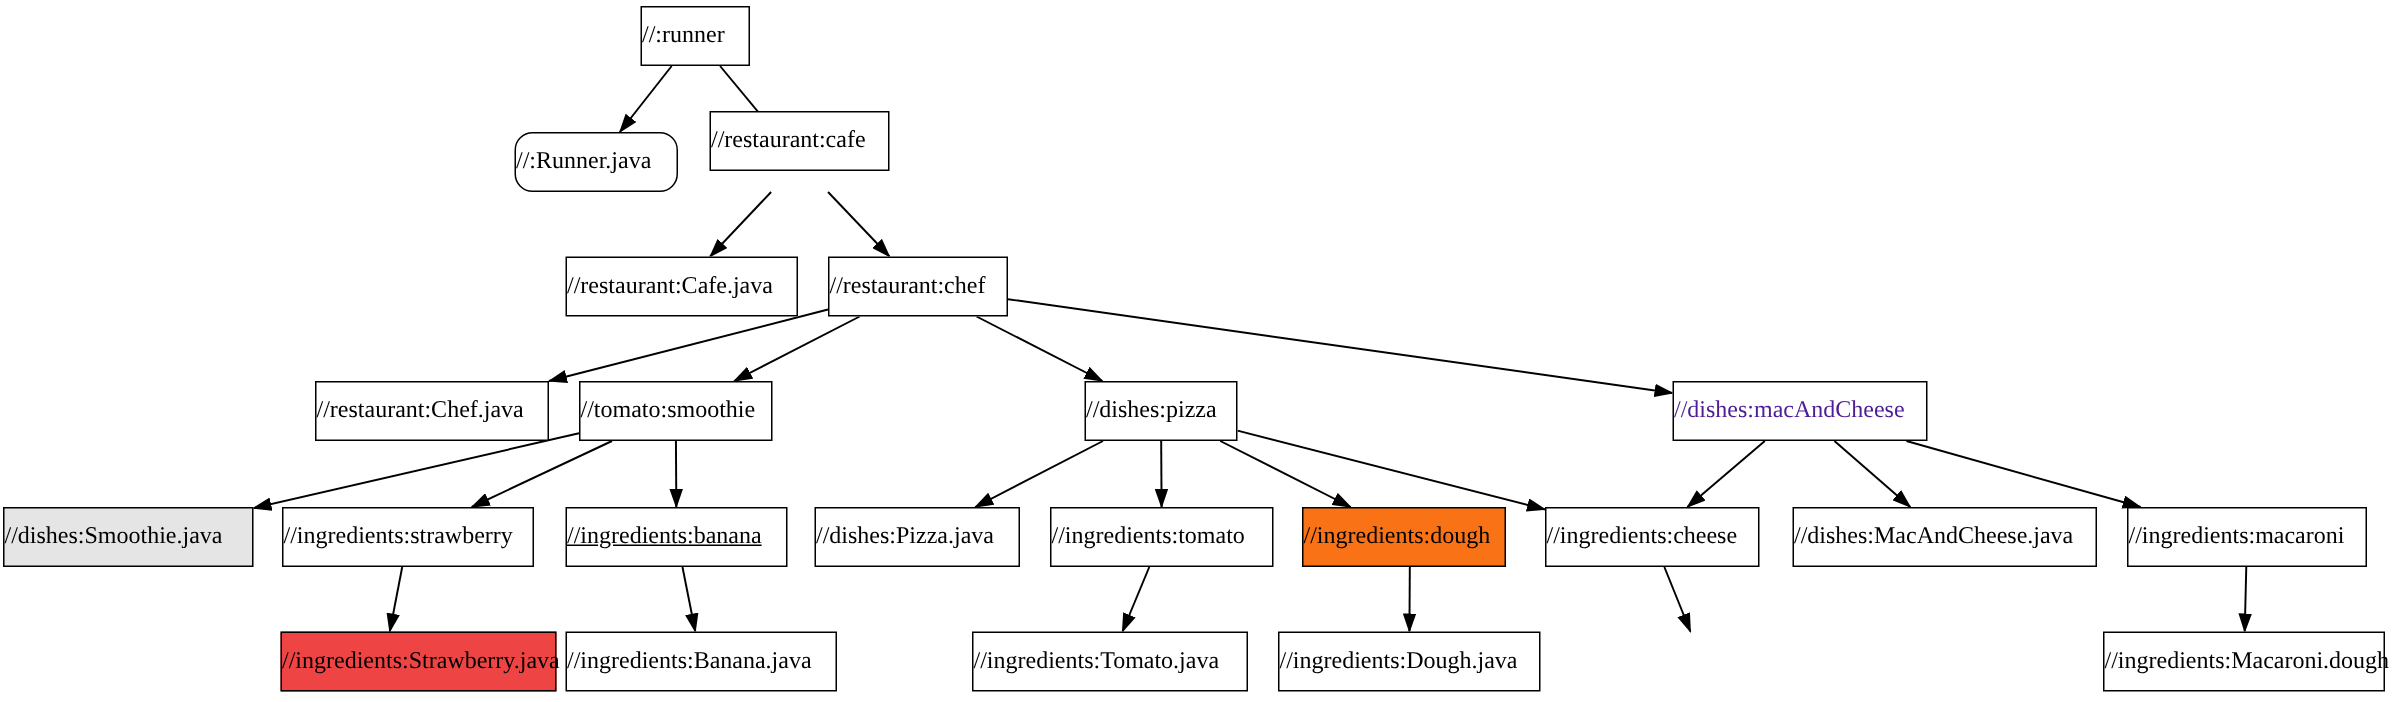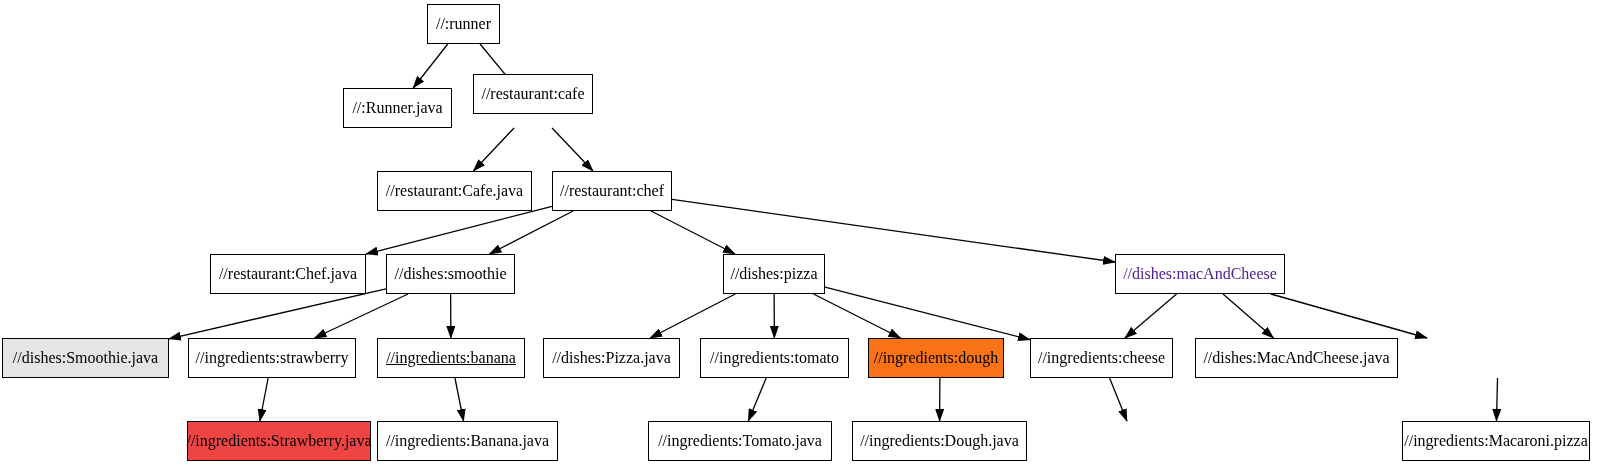--- a/index.html
+++ b/index.html
@@ -20,21 +20,21 @@
     left: 0;
     top: 0;
     width: 1600px;
     height: 468px;
   }
   .node {
     position: absolute;
     box-sizing: border-box;
     display: flex;
     align-items: center;
-    justify-content: center;
+    justify-content: flex-start;
     border-style: solid;
     border-width: 1.5px;
     font-size: 16px;
     line-height: 1;
     white-space: nowrap;
     overflow: visible;
   }
 </style>
 </head>
 <body>
@@ -70,37 +70,37 @@
         <line x1="1176.547619047619" y1="294" x2="1124.952380952381" y2="338" stroke="#000000" stroke-width="1.3" marker-end="url(#arrowhead)"></line>
         <line x1="1222.9761904761904" y1="294" x2="1273.5238095238096" y2="338" stroke="#000000" stroke-width="1.3" marker-end="url(#arrowhead)"></line>
         <line x1="1270.952380952381" y1="294" x2="1427.047619047619" y2="338" stroke="#000000" stroke-width="1.3" marker-end="url(#arrowhead)"></line>
         <line x1="1497.5180722891566" y1="378" x2="1496.4819277108434" y2="421" stroke="#000000" stroke-width="1.3" marker-end="url(#arrowhead)"></line>
       </g>
   </svg>
 
 <div class="node" style="left: 427px; top: 4px; width: 73px; height: 40px; background: rgb(255, 255, 255); border-color: rgb(0, 0, 0); color: rgb(0, 0, 0);">
       <span>//:runner</span>
     </div>
-    <div class="node" style="left: 343px; top: 88px; width: 109px; height: 40px; background: rgb(255, 255, 255); border-color: rgb(0, 0, 0); color: rgb(0, 0, 0);">
+    <div class="node" style="left: 343px; top: 88px; width: 109px; height: 40px; background: rgb(255, 255, 255); border-color: rgb(0, 0, 0); color: rgb(0, 0, 0); border-radius: 12px;">
       <span>//:Runner.java</span>
     </div>
     <div class="node" style="left: 473px; top: 74px; width: 120px; height: 40px; background: rgb(255, 255, 255); border-color: rgb(0, 0, 0); color: rgb(0, 0, 0);">
       <span>//restaurant:cafe</span>
     </div>
     <div class="node" style="left: 377px; top: 171px; width: 155px; height: 40px; background: rgb(255, 255, 255); border-color: rgb(0, 0, 0); color: rgb(0, 0, 0);">
       <span>//restaurant:Cafe.java</span>
     </div>
     <div class="node" style="left: 552px; top: 171px; width: 120px; height: 40px; background: rgb(255, 255, 255); border-color: rgb(0, 0, 0); color: rgb(0, 0, 0);">
       <span>//restaurant:chef</span>
     </div>
     <div class="node" style="left: 210px; top: 254px; width: 156px; height: 40px; background: rgb(255, 255, 255); border-color: rgb(0, 0, 0); color: rgb(0, 0, 0);">
       <span>//restaurant:Chef.java</span>
     </div>
     <div class="node" style="left: 386px; top: 254px; width: 129px; height: 40px; background: rgb(255, 255, 255); border-color: rgb(0, 0, 0); color: rgb(0, 0, 0);">
-      <span>//dishes:smoothie</span>
+      <span>//tomato:smoothie</span>
     </div>
     <div class="node" style="left: 723px; top: 254px; width: 102px; height: 40px; background: rgb(255, 255, 255); border-color: rgb(0, 0, 0); color: rgb(0, 0, 0);">
       <span>//dishes:pizza</span>
     </div>
     <div class="node" style="left: 1115px; top: 254px; width: 170px; height: 40px; background: rgb(255, 255, 255); border-color: rgb(0, 0, 0); color: #4c1d95;">
       <span>//dishes:macAndCheese</span>
     </div>
     <div class="node" style="left: 2px; top: 338px; width: 167px; height: 40px; background: #e5e5e5; border-color: rgb(0, 0, 0); color: rgb(0, 0, 0);">
       <span>//dishes:Smoothie.java</span>
     </div>
@@ -118,28 +118,31 @@
     </div>
     <div class="node" style="left: 868px; top: 338px; width: 136px; height: 40px; background: #f97316; border-color: rgb(0, 0, 0); color: rgb(0, 0, 0);">
       <span>//ingredients:dough</span>
     </div>
     <div class="node" style="left: 1030px; top: 338px; width: 143px; height: 40px; background: rgb(255, 255, 255); border-color: rgb(0, 0, 0); color: rgb(0, 0, 0);">
       <span>//ingredients:cheese</span>
     </div>
     <div class="node" style="left: 1195px; top: 338px; width: 203px; height: 40px; background: rgb(255, 255, 255); border-color: rgb(0, 0, 0); color: rgb(0, 0, 0);">
       <span>//dishes:MacAndCheese.java</span>
     </div>
+    <div class="node" style="left: 1418px; top: 338px; width: 160px; height: 40px; background: rgb(255, 255, 255); border-color: rgb(0, 0, 0); color: rgb(0, 0, 0);">
+      <span>//ingredients:macaroni</span>
+    </div>
     <div class="node" style="left: 155px; top: 421px; width: 184px; height: 40px; background: #ef4444; border-color: rgb(0, 0, 0); color: rgb(0, 0, 0); margin-left: 32px;">
       <span>//ingredients:Strawberry.java</span>
     </div>
     <div class="node" style="left: 377px; top: 421px; width: 181px; height: 40px; background: rgb(255, 255, 255); border-color: rgb(0, 0, 0); color: rgb(0, 0, 0);">
       <span>//ingredients:Banana.java</span>
     </div>
     <div class="node" style="left: 648px; top: 421px; width: 184px; height: 40px; background: rgb(255, 255, 255); border-color: rgb(0, 0, 0); color: rgb(0, 0, 0);">
       <span>//ingredients:Tomato.java</span>
     </div>
     <div class="node" style="left: 852px; top: 421px; width: 175px; height: 40px; background: rgb(255, 255, 255); border-color: rgb(0, 0, 0); color: rgb(0, 0, 0);">
       <span>//ingredients:Dough.java</span>
     </div>
     <div class="node" style="left: 1402px; top: 421px; width: 188px; height: 40px; background: rgb(255, 255, 255); border-color: rgb(0, 0, 0); color: rgb(0, 0, 0);">
-      <span>//ingredients:Macaroni.pizza</span>
+      <span>//ingredients:Macaroni.dough</span>
     </div>
   </div>
 
 </body></html>

